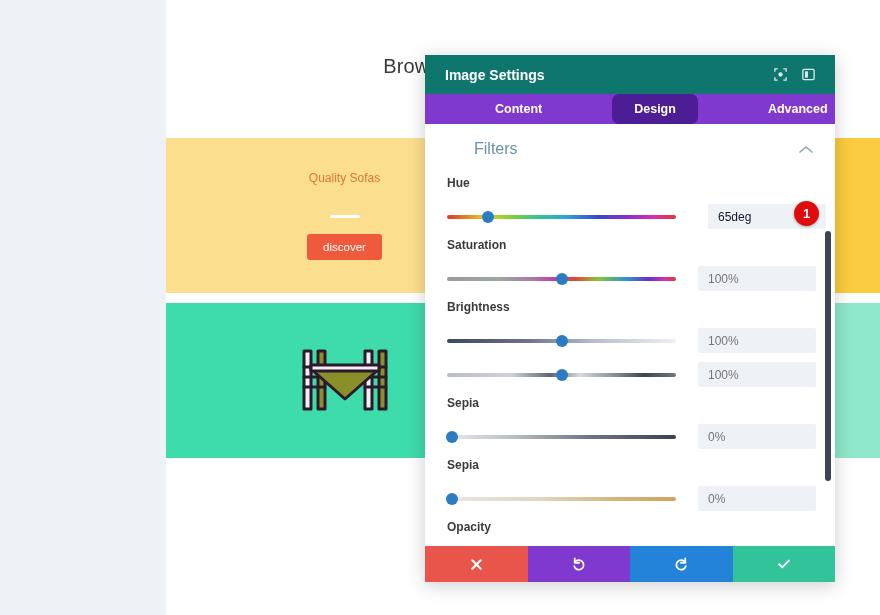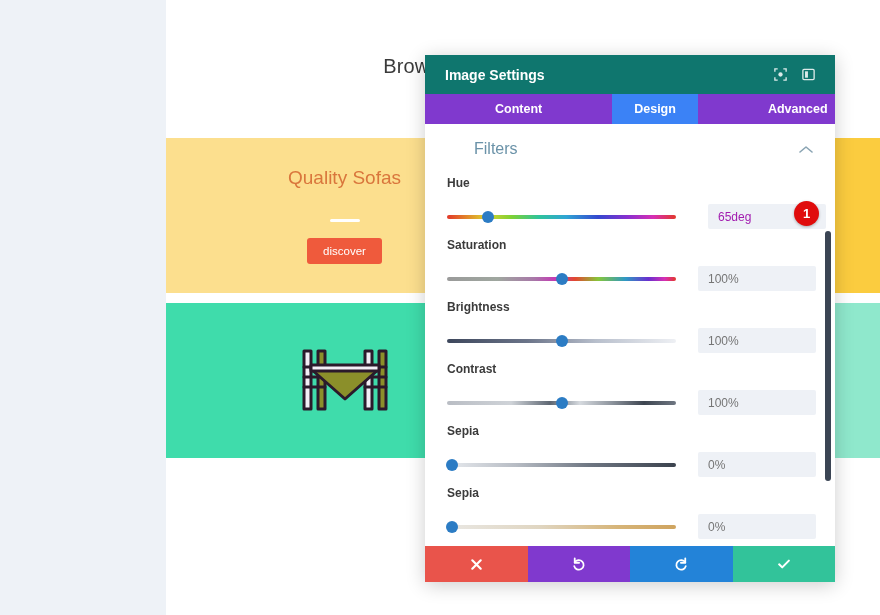--- a/index.html
+++ b/index.html
@@ -59,21 +59,21 @@
   .promo-half {
     flex: 1 1 50%;
     display: flex;
     align-items: center;
     justify-content: center;
     flex-direction: column;
     position: relative;
   }
 
   .promo-text-title {
-    font-size: 19px;
+    font-size: 12px;
     color: #d9763c;
     margin-bottom: 12px;
   }
   .promo-divider {
     width: 30px;
     height: 3px;
     background: #ffffff;
     margin: 18px 0 16px 0;
     border-radius: 2px;
   }
@@ -142,21 +142,21 @@
   .tab {
     padding: 0 22px;
     display: flex;
     align-items: center;
     color: #ffffff;
     font-size: 12.5px;
     font-weight: bold;
     cursor: pointer;
     margin-left: 48px;
   }
-  .tab.active { background: #3b82f6; }
+  .tab.active { background: #4c1d95; border-radius: 7px; }
 
   .modal-body {
     flex: 1 1 auto;
     overflow: hidden;
     position: relative;
     background: #ffffff;
     padding: 0 22px;
   }
 
   .section-head {
@@ -224,21 +224,21 @@
     height: 25px;
     background: #eef1f6;
     border: none;
     border-radius: 2px;
     font-family: "Liberation Sans", sans-serif;
     font-size: 12px;
     color: #b3bac4;
     padding: 0 10px;
     outline: none;
   }
-  .value-input.filled { color: #a21caf; margin-left: 32px; }
+  .value-input.filled { color: #0f172a; margin-left: 32px; }
 
   .badge {
     position: absolute;
     right: -6px;
     top: -3px;
     width: 25px; height: 25px;
     border-radius: 50%;
     background: #e00c0c;
     color: #ffffff;
     font-size: 13px;
@@ -423,21 +423,20 @@
       <div class="field-row">
         <div class="slider">
           <div class="slider-track t-brightness"></div>
           <div class="slider-thumb" id="thumb-2" style="left: 50%;"></div>
         </div>
         <input class="value-input" id="val-2" placeholder="100%" style="">
       </div>
     </div>
 
     <div class="field">
-      <div class="field-label">Contrast</div>
       <div class="field-row">
         <div class="slider">
           <div class="slider-track t-contrast"></div>
           <div class="slider-thumb" id="thumb-3" style="left: 50%;"></div>
         </div>
         <input class="value-input" id="val-3" placeholder="100%" style="">
       </div>
     </div>
 
     <div class="field">

